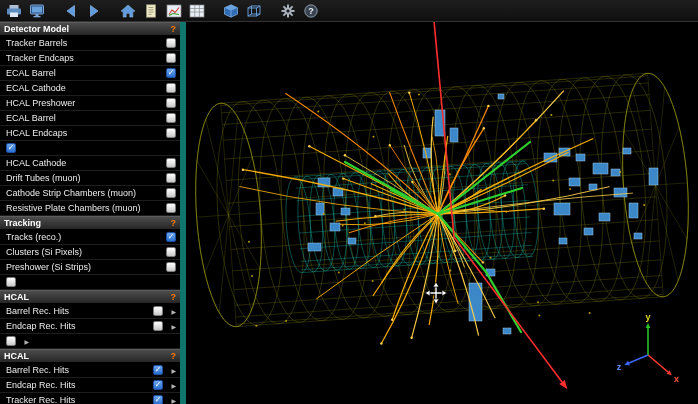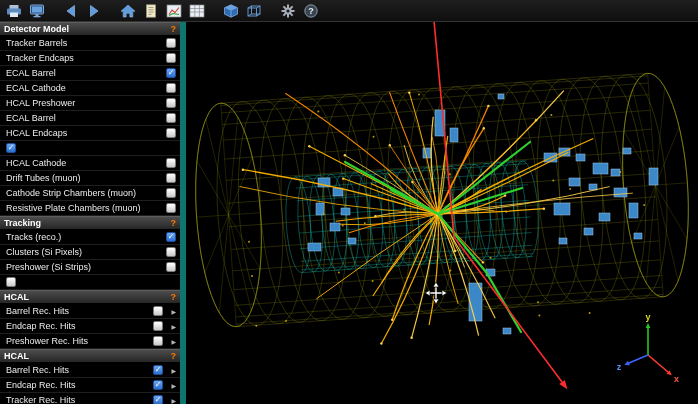--- a/index.html
+++ b/index.html
@@ -200,21 +200,20 @@
           <span class="slabel">Barrel Rec. Hits</span>
           <span class="cb off"></span>
           <span class="sub">▶</span>
         </div>
         <div class="srow">
           <span class="slabel">Endcap Rec. Hits</span>
           <span class="cb off"></span>
           <span class="sub">▶</span>
         </div>
         <div class="srow">
-          <span class="slabel">Preshower Rec. Hits</span>
           <span class="cb off"></span>
           <span class="sub">▶</span>
         </div>
         <div class="shead">
           <span>HCAL</span>
           <span class="shelp">?</span>
         </div>
         <div class="srow">
           <span class="slabel">Barrel Rec. Hits</span>
           <span class="cb on">✓</span>

